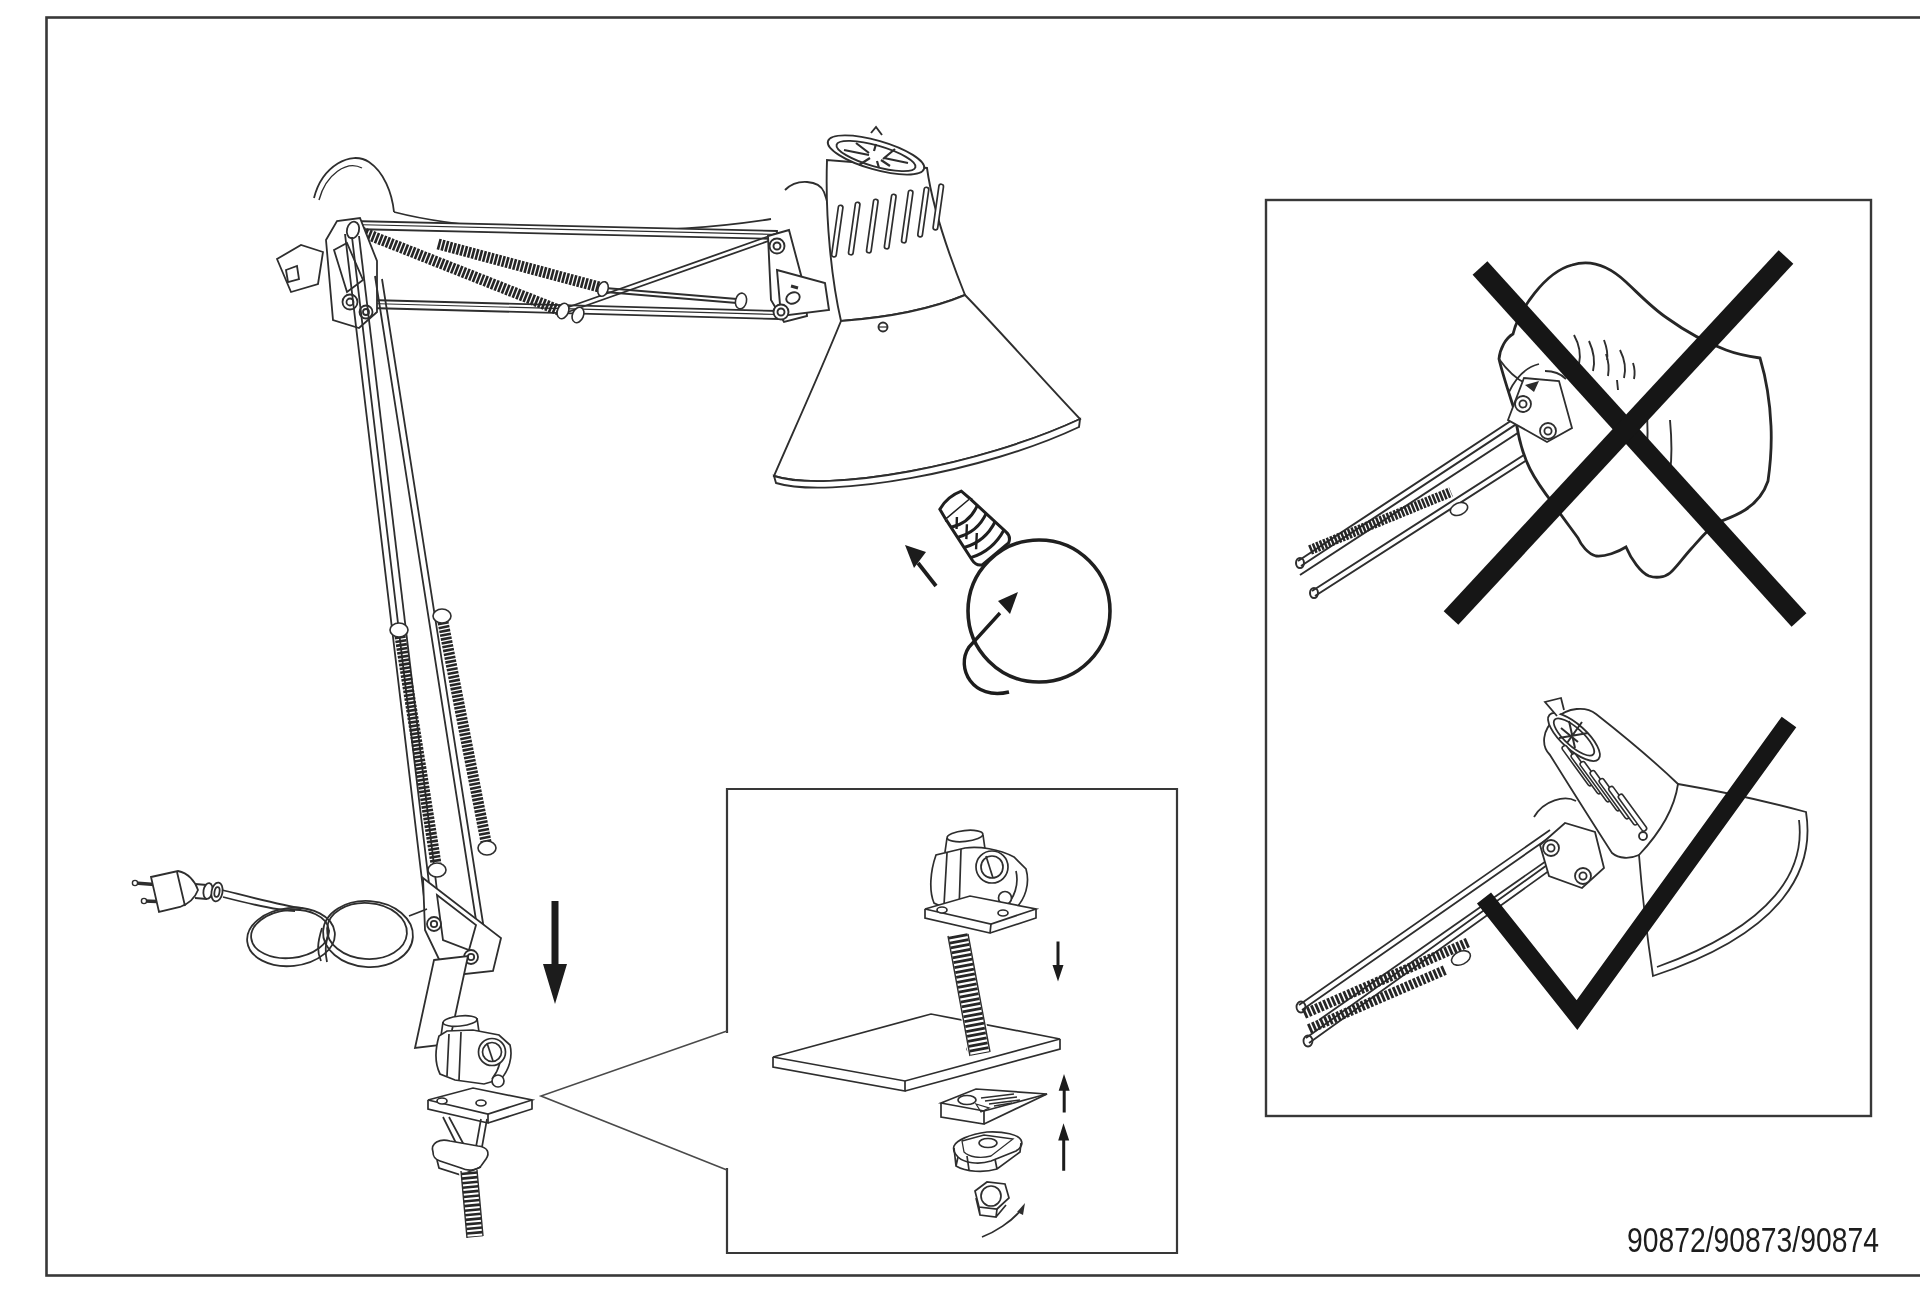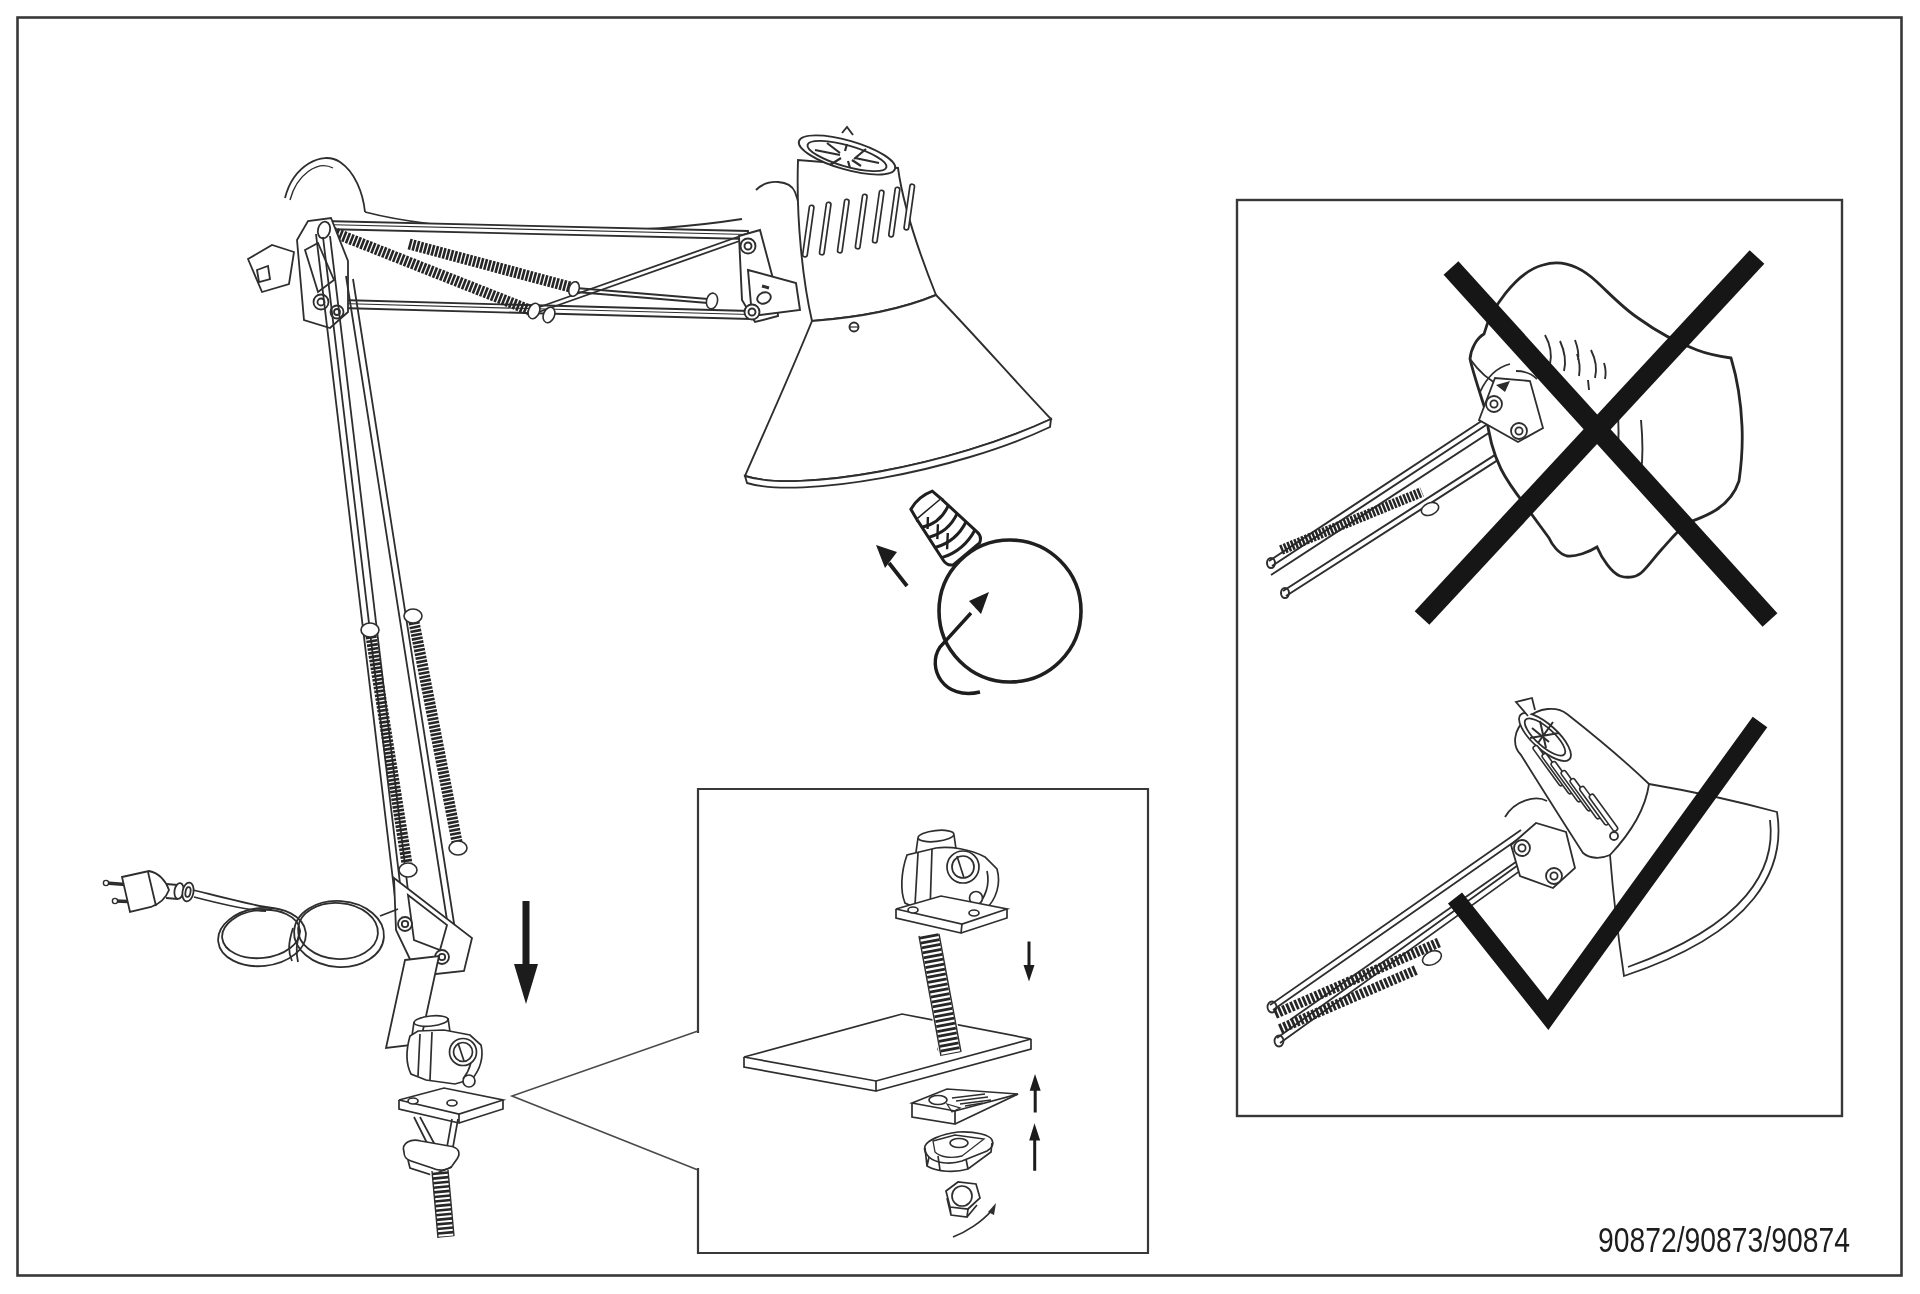--- a/index.html
+++ b/index.html
@@ -1,16 +1,16 @@
 <!DOCTYPE html>
 <html><head>
 <meta charset="utf-8">
 <style>
   html,body{margin:0;padding:0;background:#ffffff;}
-  .page{width:1801px;height:1294px;position:relative;font-family:"Liberation Sans",sans-serif;}
+  .page{width:1801px;height:1294px;position:relative;font-family:"Liberation Sans",sans-serif;padding-left:29px;}
 </style>
 </head>
 <body>
 <div class="page">
 <svg width="1920" height="1294" viewBox="0 0 1920 1294">
 <rect x="0" y="0" width="1920" height="1294" fill="#ffffff"></rect>
 
 <rect x="17.5" y="17.5" width="1884" height="1258" fill="none" stroke="#383838" stroke-width="2.6"></rect>
 
 <rect x="1237" y="200" width="605" height="916" fill="none" stroke="#383838" stroke-width="2.4"></rect>

